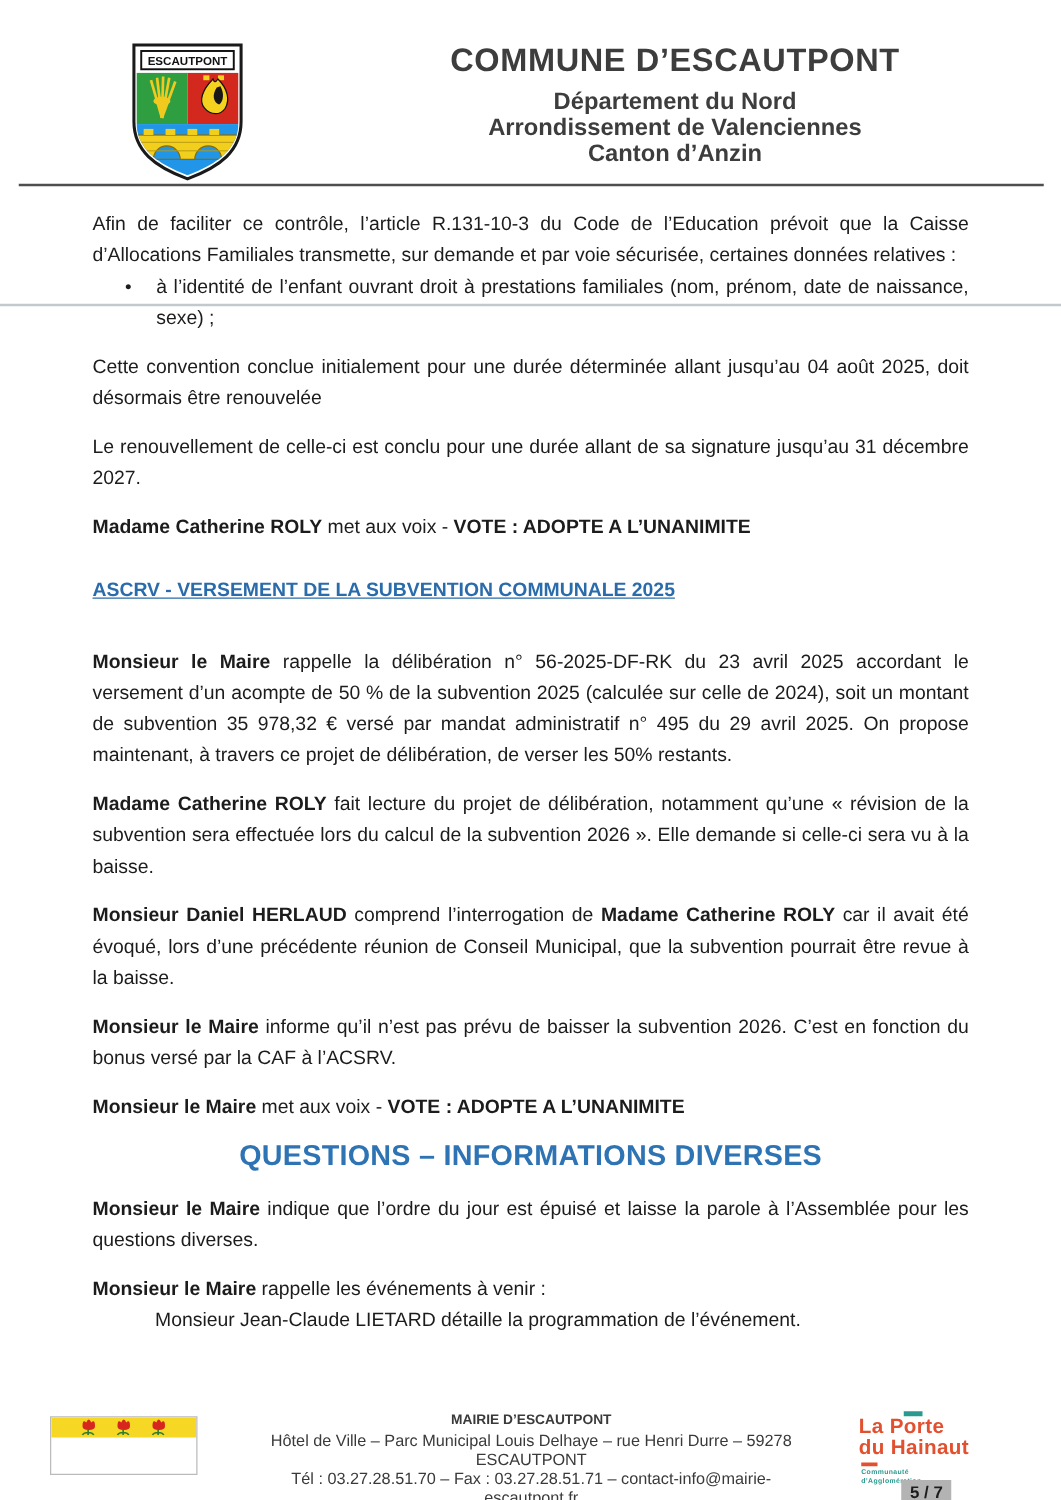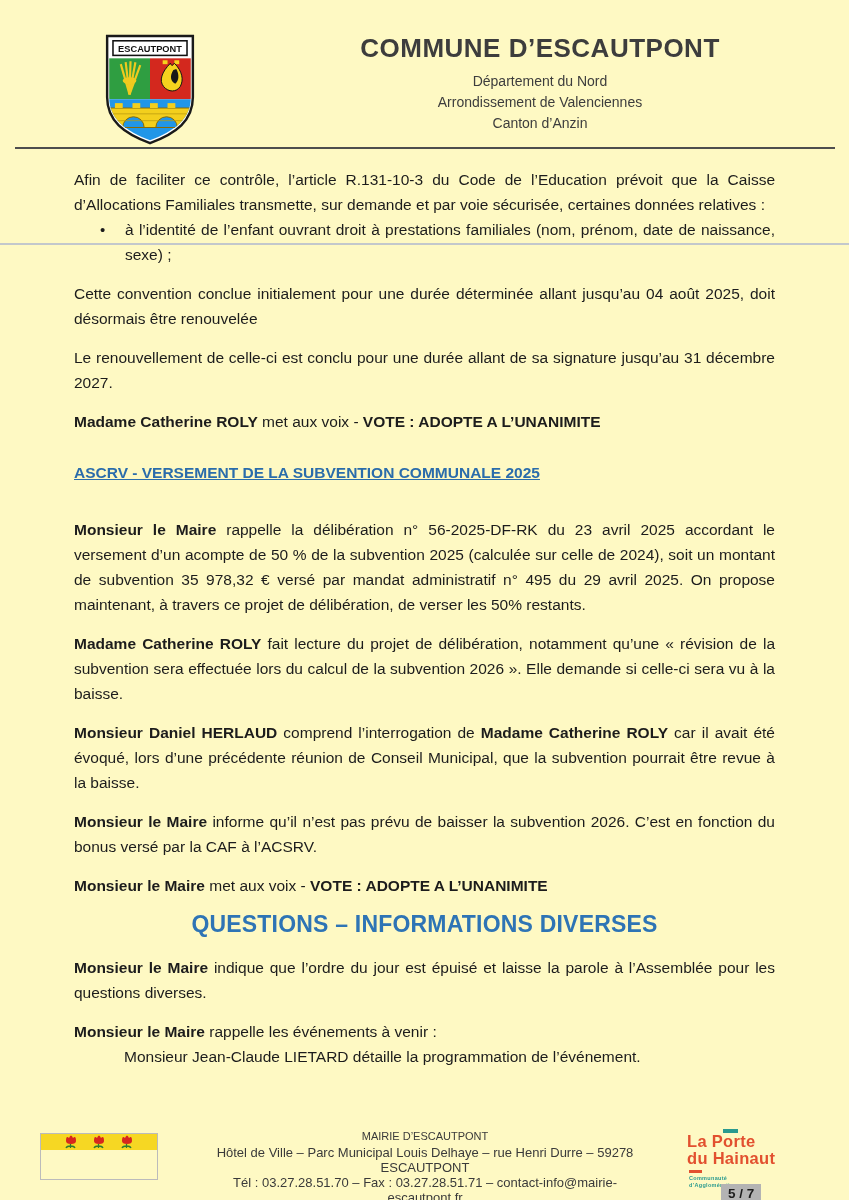--- a/index.html
+++ b/index.html
@@ -1,31 +1,31 @@
 <!DOCTYPE html>
 <html lang="fr"><head>
 <meta charset="utf-8">
 <style>
   * { margin:0; padding:0; box-sizing:border-box; }
   html,body { background:#9a9a9a; }
   .page {
     position:relative;
     width:849px; height:1200px;
     margin:0 auto;
-    background:#fef9c3;
+    background:#ffffff;
     overflow:hidden;
     color:#1c1c1c;
     font-family:"Liberation Sans","DejaVu Sans",sans-serif;
   }
   
   .hdr { position:relative; height:147px; padding-top:33px; }
   .crest { position:absolute; left:100px; top:33px; width:100px; height:113px; }
   .hdr-text { margin-left:290px; width:500px; text-align:center; color:#3d3d3d; }
   .hdr-title { font-size:26px; font-weight:bold; letter-spacing:.5px; margin-bottom:7px; }
-  .hdr-sub { font-size:14px; font-weight:normal; line-height:21px; }
+  .hdr-sub { font-size:19px; font-weight:bold; line-height:21px; }
   .hdr-rule { position:absolute; left:15px; right:14px; top:147px; height:2px; background:#4e4e4e; }
   .scan-line { position:absolute; left:0; right:0; top:243px; height:1.5px; background:#c3c8cc; }
   
   .doc { padding:20px 74px 0 74px; font-size:15.5px; line-height:25px; text-align:justify; }
   .doc p { margin-bottom:14px; }
   b { font-weight:bold; }
   ul.dotted { list-style:none; margin:0 0 14px 0; }
   ul.dotted li { position:relative; padding-left:51px; text-align:justify; }
   ul.dotted li::before { content:"•"; position:absolute; left:26px; font-size:15px; }
   .ascrv {
@@ -40,21 +40,21 @@
     text-align:center;
     font-size:23px; font-weight:bold;
     color:#2e74b5; letter-spacing:.2px;
   }
   .event-line { padding-left:21px; }
   .event-line .dash { display:inline-block; width:29px; text-align:left; padding-left:8px; }
   .event-detail { padding-left:50px; margin-bottom:0; }
   
   .ftr { position:absolute; left:0; right:0; top:1125px; height:75px; }
   .ftr-center { position:absolute; left:205px; width:440px; top:5px; text-align:center; color:#3a3a3a; }
-  .ftr-title { font-size:11px; font-weight:normal; margin-bottom:3px; }
+  .ftr-title { font-size:11px; font-weight:bold; margin-bottom:3px; }
   .ftr-line { font-size:13px; line-height:15px; }
   
   .fleuris { position:absolute; left:40px; top:8px; width:118px; height:47px; border:1px solid #bbb;
              display:flex; flex-direction:column; overflow:hidden;gap:40px; }
   .fl-yellow { background:#f6d723; height:21px; display:flex; justify-content:center; align-items:center; gap:12px; }
   .fl-green { background:#3d7e2e; color:#fff; font-size:9.5px; font-weight:bold; text-align:center; line-height:15px; height:15px; }
   .fl-red { background:#c0271d; color:#f6d723; font-size:4px; text-align:center; line-height:9px; height:11px; letter-spacing:.4px; }
   
   .hainaut { position:absolute; left:687px; top:8px; width:120px; font-weight:bold; line-height:17px; }
   .hn-line { font-size:16.5px; color:#e2502f; letter-spacing:.3px; position:relative; }

